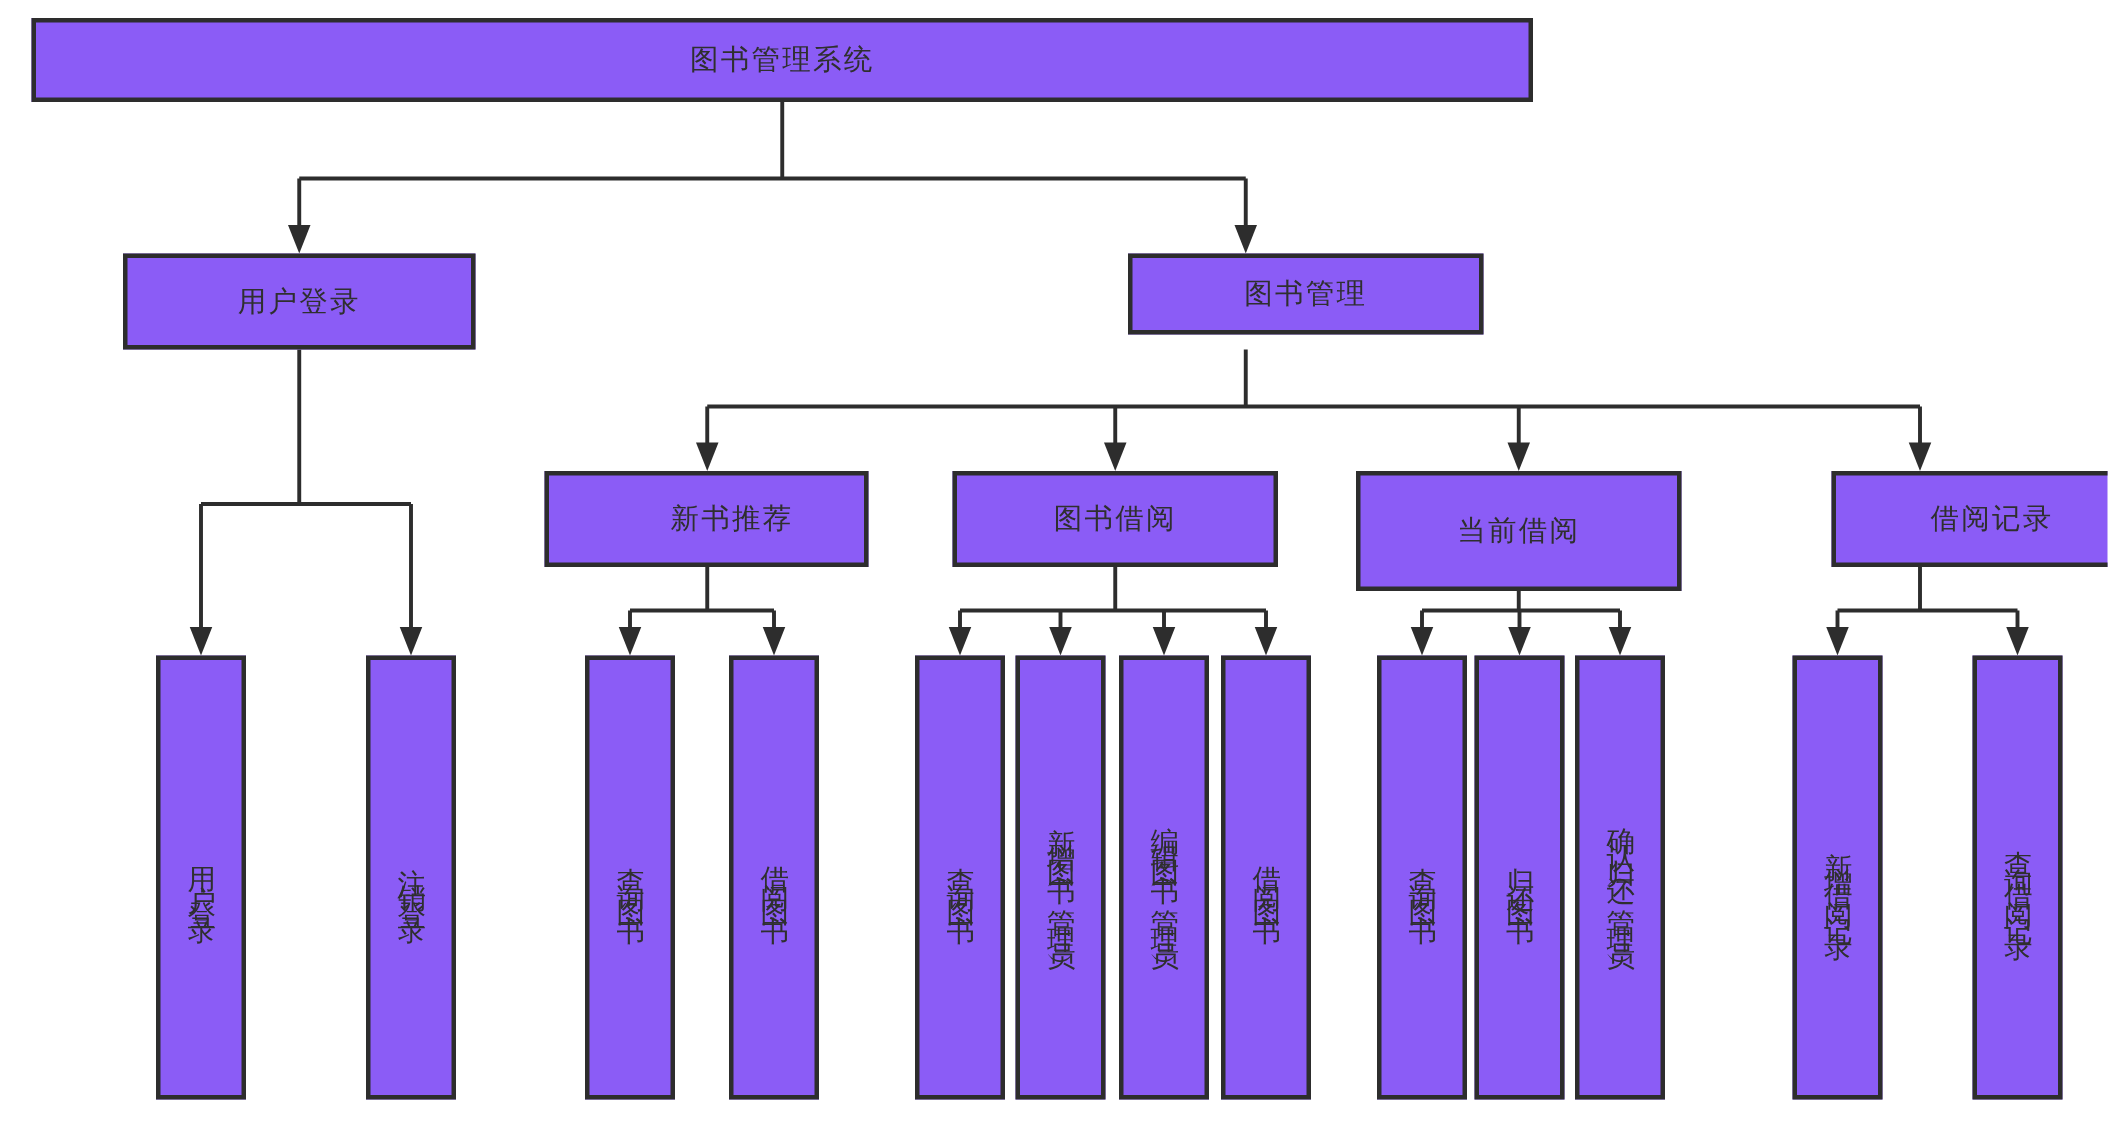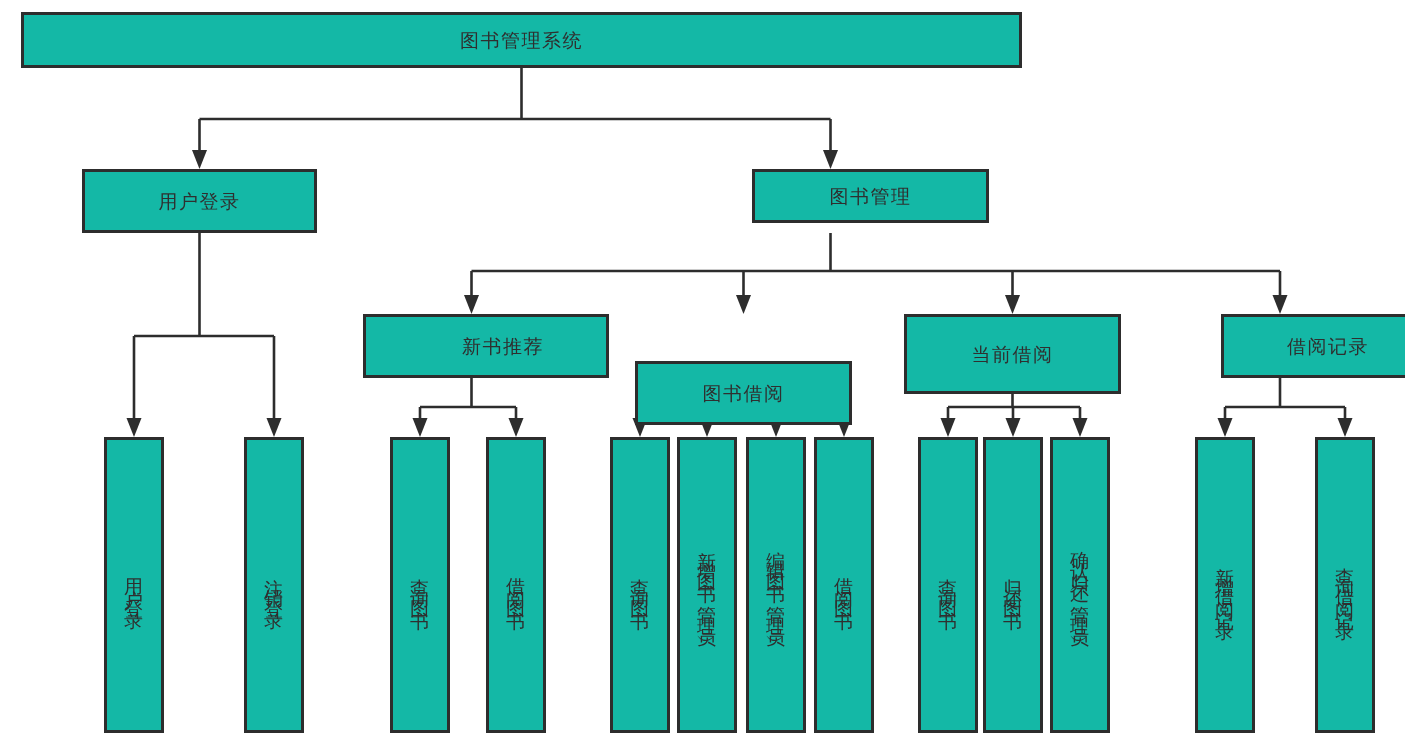--- a/index.html
+++ b/index.html
@@ -24,21 +24,21 @@
     position: absolute; left: 0; top: 0;
     width: 1405px; height: 747px;
     color: var(--line);
   }
   svg.connectors path {
     stroke: currentColor; stroke-width: 2.6; fill: none;
   }
   svg.connectors polygon { fill: currentColor; stroke: none; }
   .box {
     position: absolute;
-    background: #14b8a6;
+    background: #8b5cf6;
     border: 3px solid var(--line);
     color: var(--text);
     display: flex; align-items: center; justify-content: center;
     text-align: center;
   }
   .hbox {
     font-size: 19px;
     letter-spacing: 1.5px;
     line-height: 1;
   }
@@ -110,22 +110,22 @@
       <polygon points="1217.5,418 1232.5,418 1225,437"></polygon>
       <polygon points="1337.5,418 1352.5,418 1345,437"></polygon>
     </g>
   </svg>
 
   <div class="box hbox" style="left:21px; top:12px; width:1001px; height:56px;">图书管理系统</div>
 
   <div class="box hbox" style="left:82px; top:169px; width:235px; height:64px;">用户登录</div>
   <div class="box hbox" style="left:752px; top:169px; width:237px; height:54px;">图书管理</div>
 
-  <div class="box hbox" style="left:363px; top:314px; width:246px; height:64px;padding-left:34px;">新书推荐</div>
-  <div class="box hbox" style="left:635px; top:314px; width:217px; height:64px;margin-top:47px;">图书借阅</div>
+  <div class="box hbox" style="left:363px; top:314px; width:216px; height:64px;padding-left:34px;">新书推荐</div>
+  <div class="box hbox" style="left:635px; top:314px; width:217px; height:64px;">图书借阅</div>
   <div class="box hbox" style="left:904px; top:314px; width:217px; height:80px;">当前借阅</div>
   <div class="box hbox" style="left:1173px; top:314px; width:214px; height:64px;margin-left:48px;">借阅记录</div>
 
   <div class="box vbox" style="left:104px;">
     <span class="vtext">用户登录</span>
   </div>
   <div class="box vbox" style="left:244px;">
     <span class="vtext">注销登录</span>
   </div>
   <div class="box vbox" style="left:390px;">

